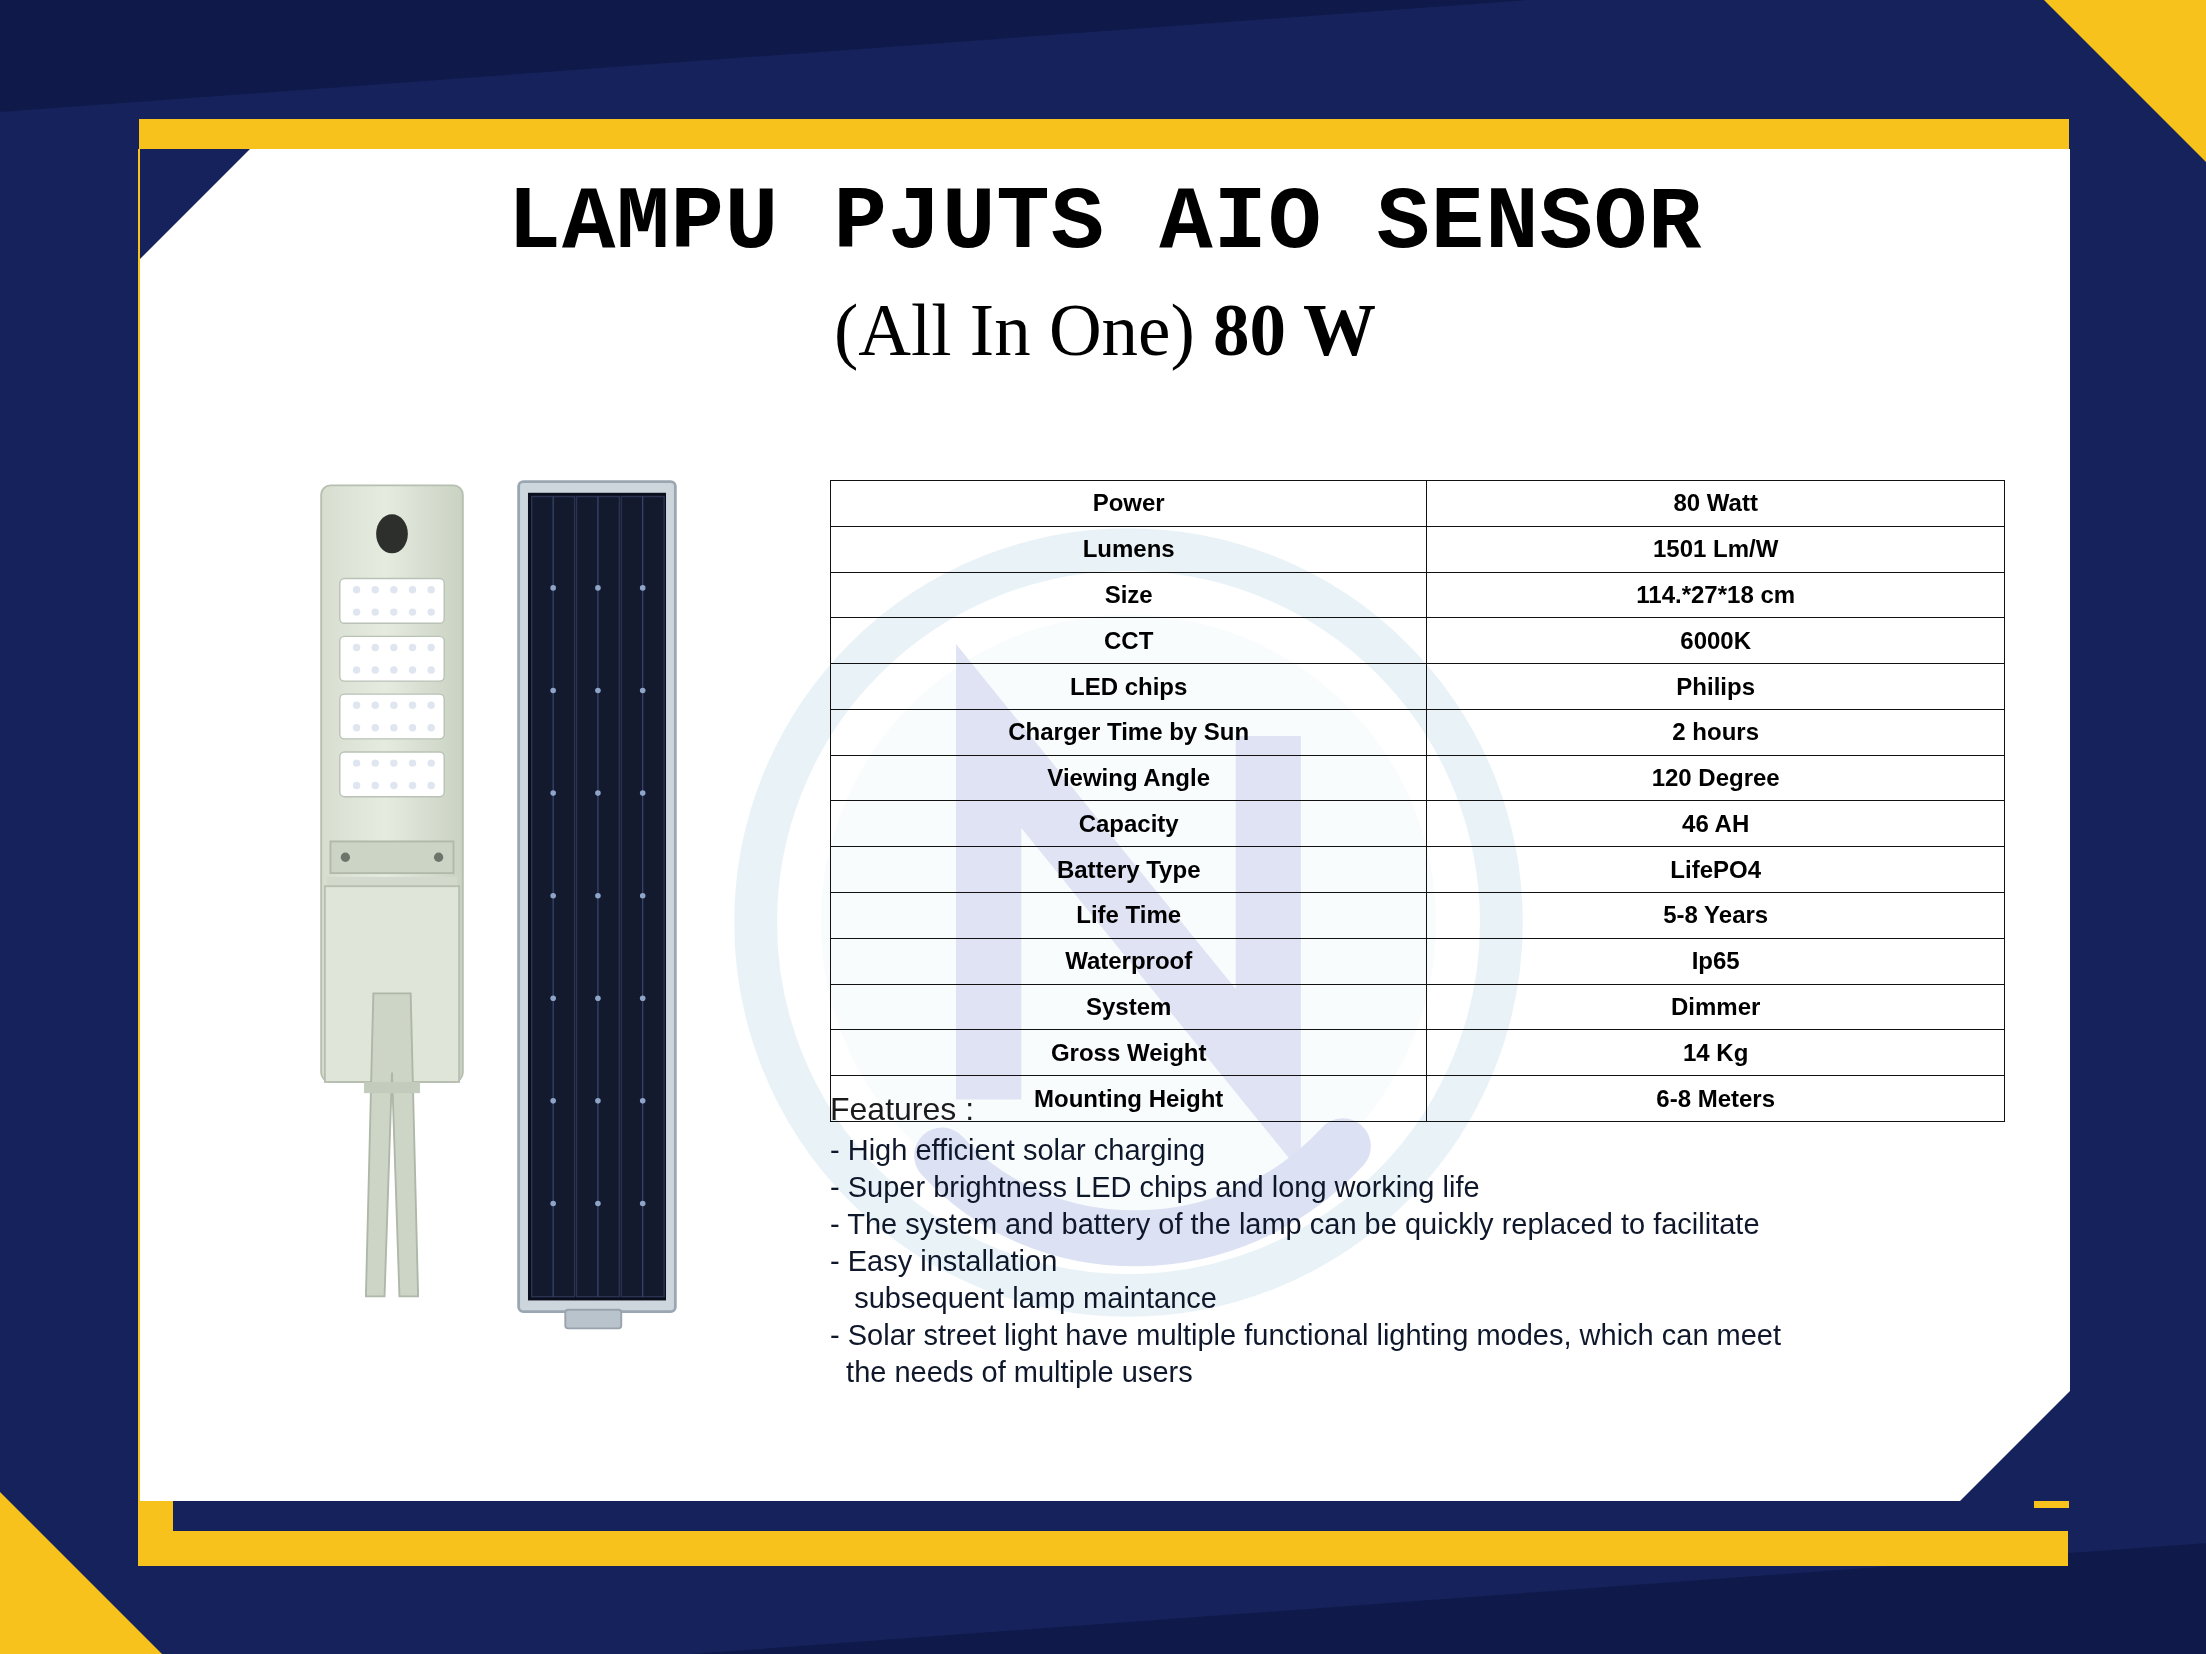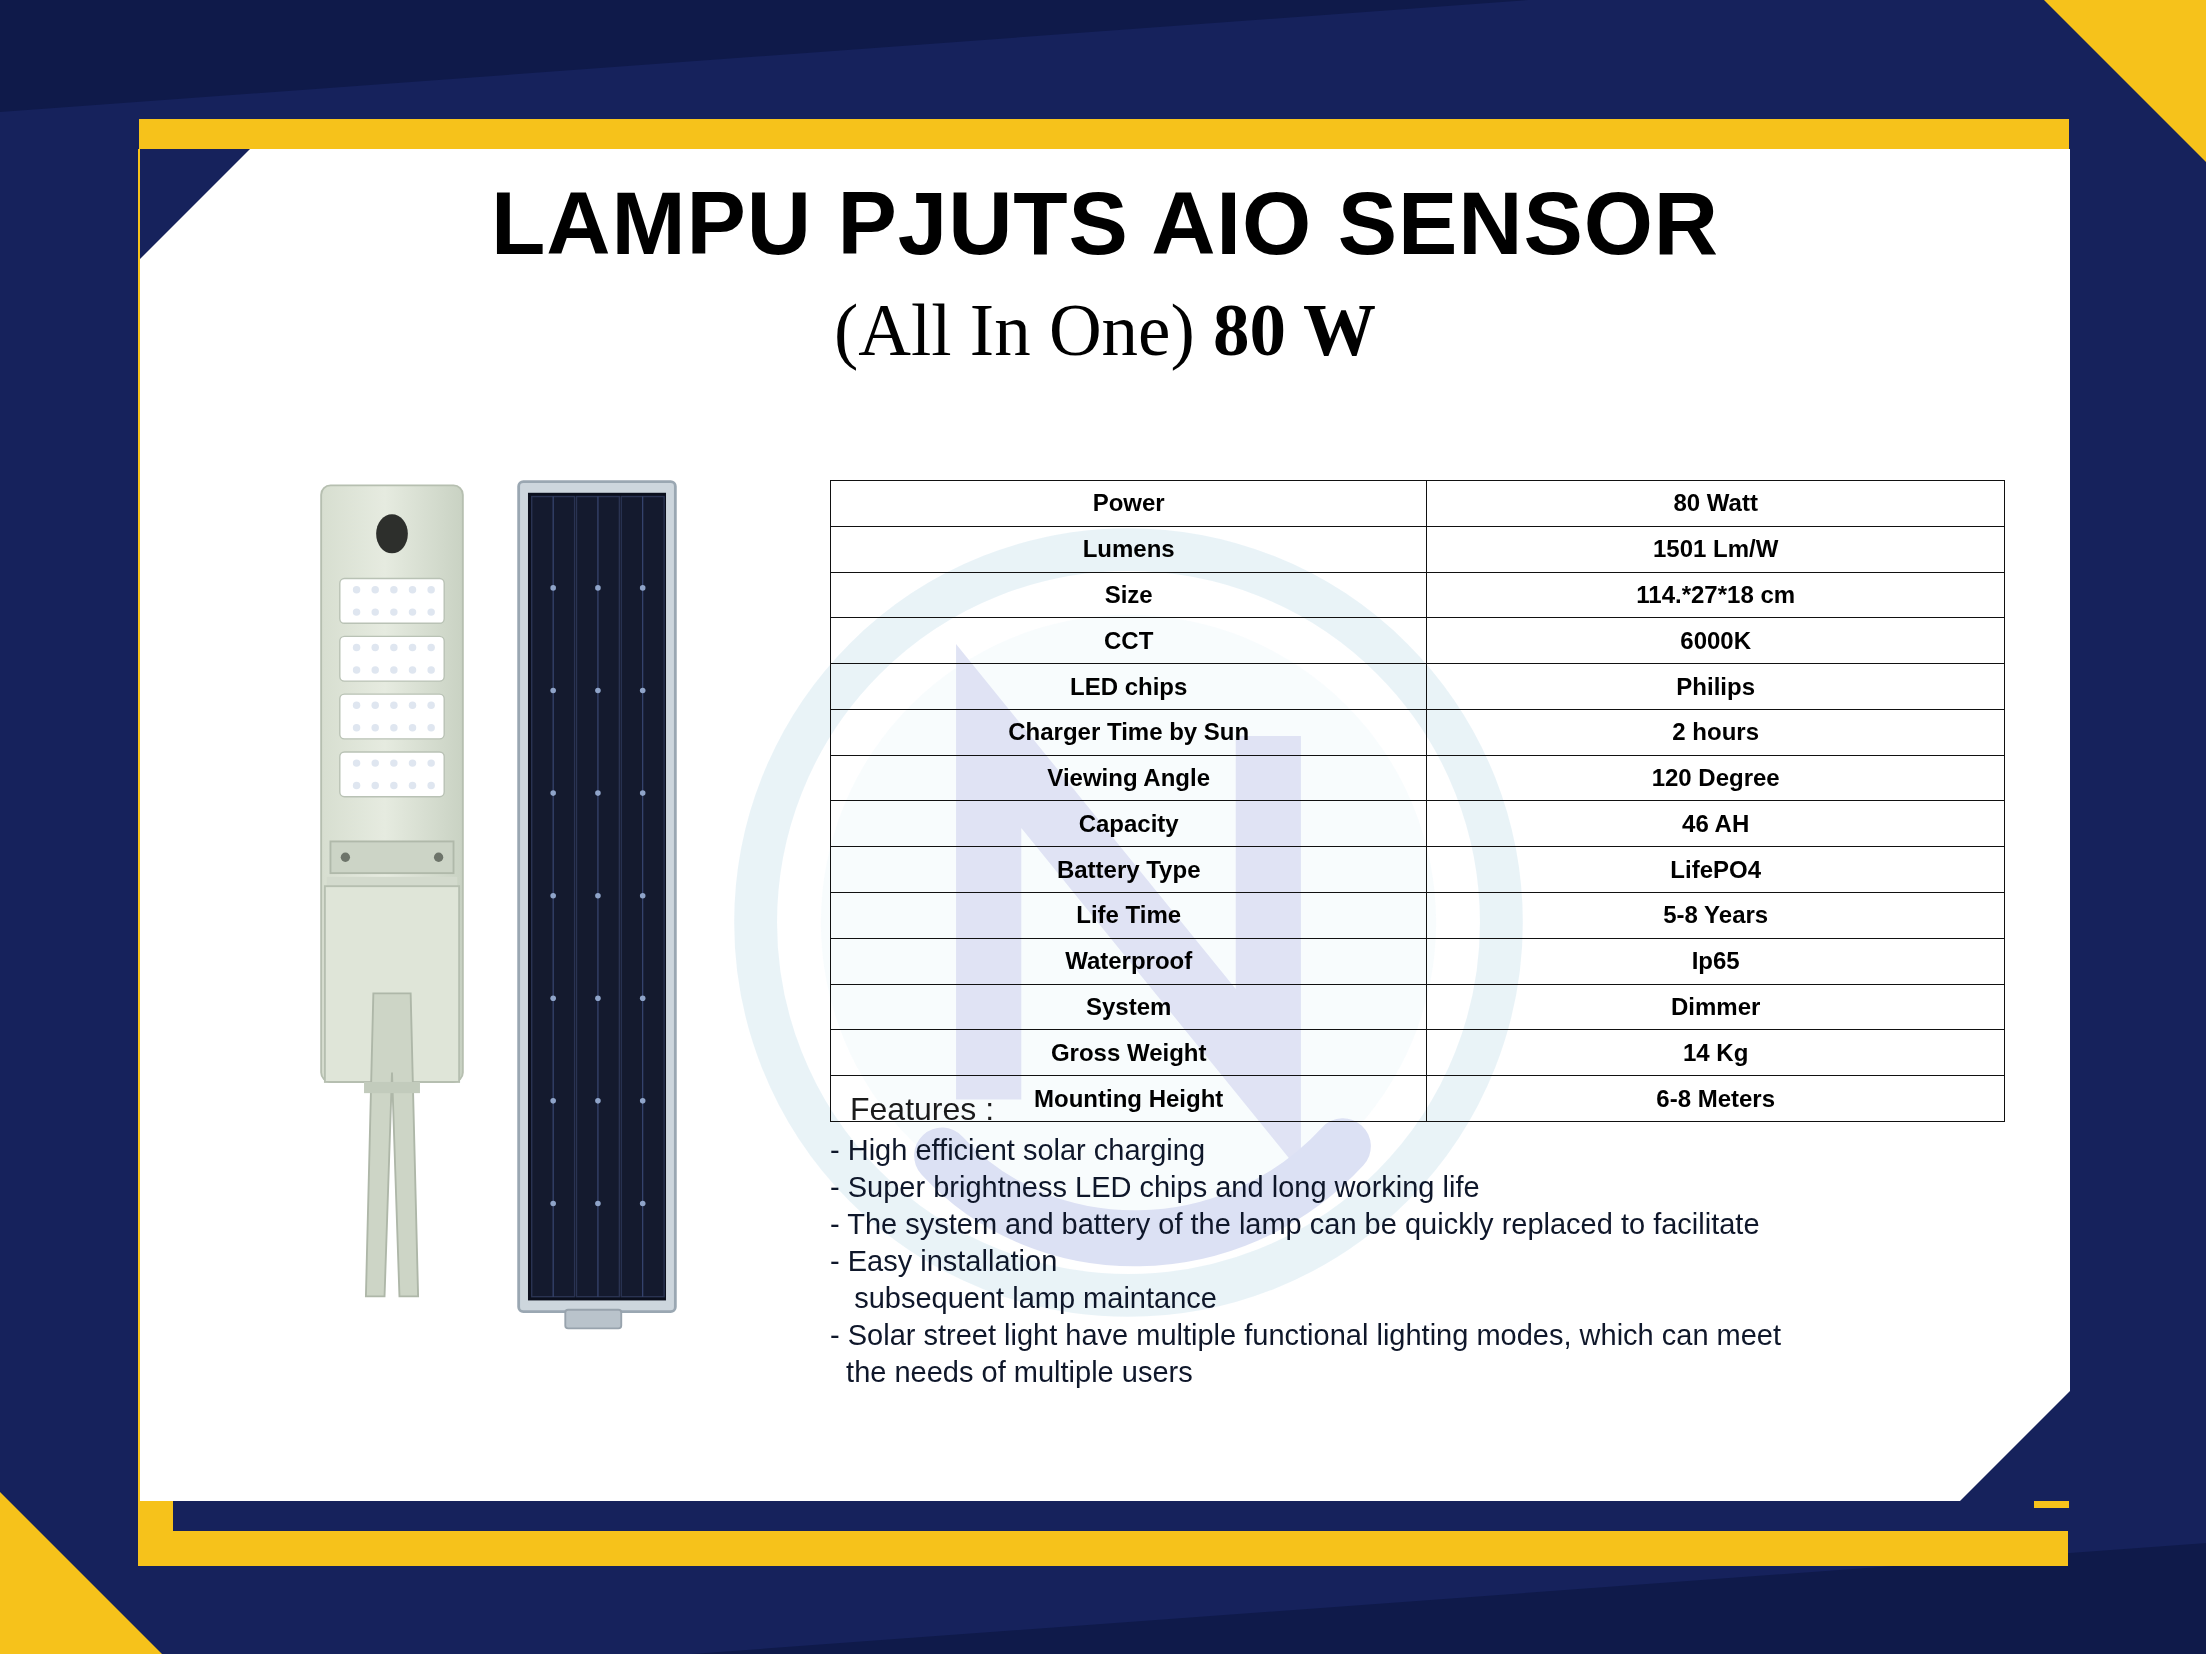--- a/index.html
+++ b/index.html
@@ -146,21 +146,21 @@
   
   .title-block {
     position: absolute;
     left: 0;
     top: 26px;
     width: 1930px;
     text-align: center;
     z-index: 3;
   }
   .title-main {
-    font-family: Liberation Sans, sans-serif;
+    font-family: Liberation Mono, monospace;
     font-size: 89px;
     font-weight: bold;
     color: #000000;
     letter-spacing: 0.9px;
     line-height: 1.1;
   }
   .title-sub {
     font-family: "Liberation Serif", serif;
     font-size: 73px;
     color: #000000;
@@ -229,21 +229,20 @@
     left: 690px;
     top: 942px;
     width: 1193px;
     z-index: 3;
     color: #2a2a2a;
   }
   .features-title {
     font-size: 32px;
     margin-bottom: 3.7px;
     color: #1b1b1b;
-    margin-left: 20px;
   }
   .feature-line {
     font-size: 29px;
     line-height: 1.28;
     color: #0f172a;
     white-space: pre;
   }
 </style>
 </head>
 <body>

